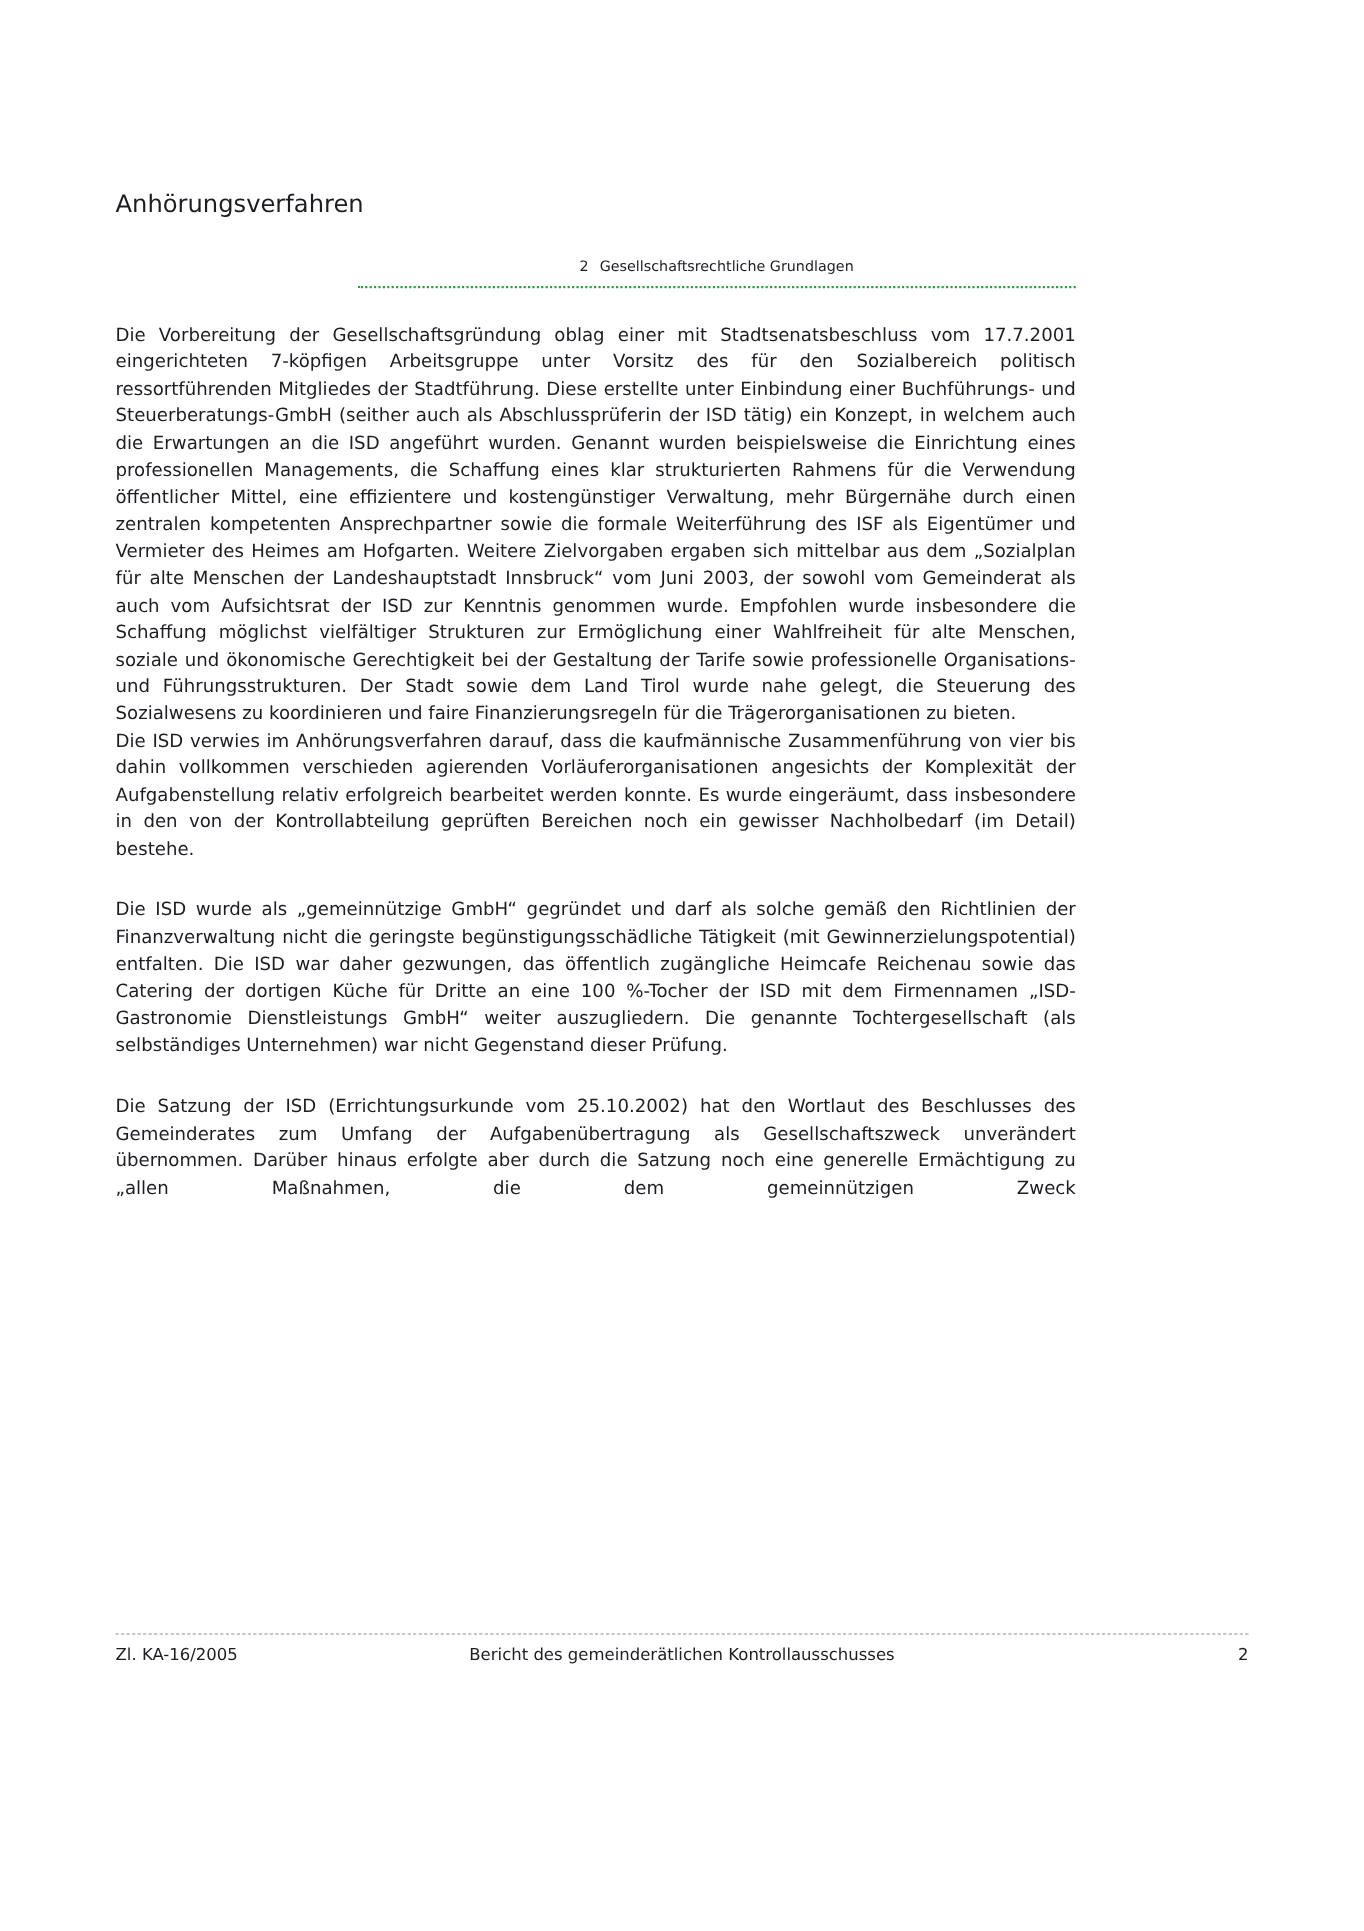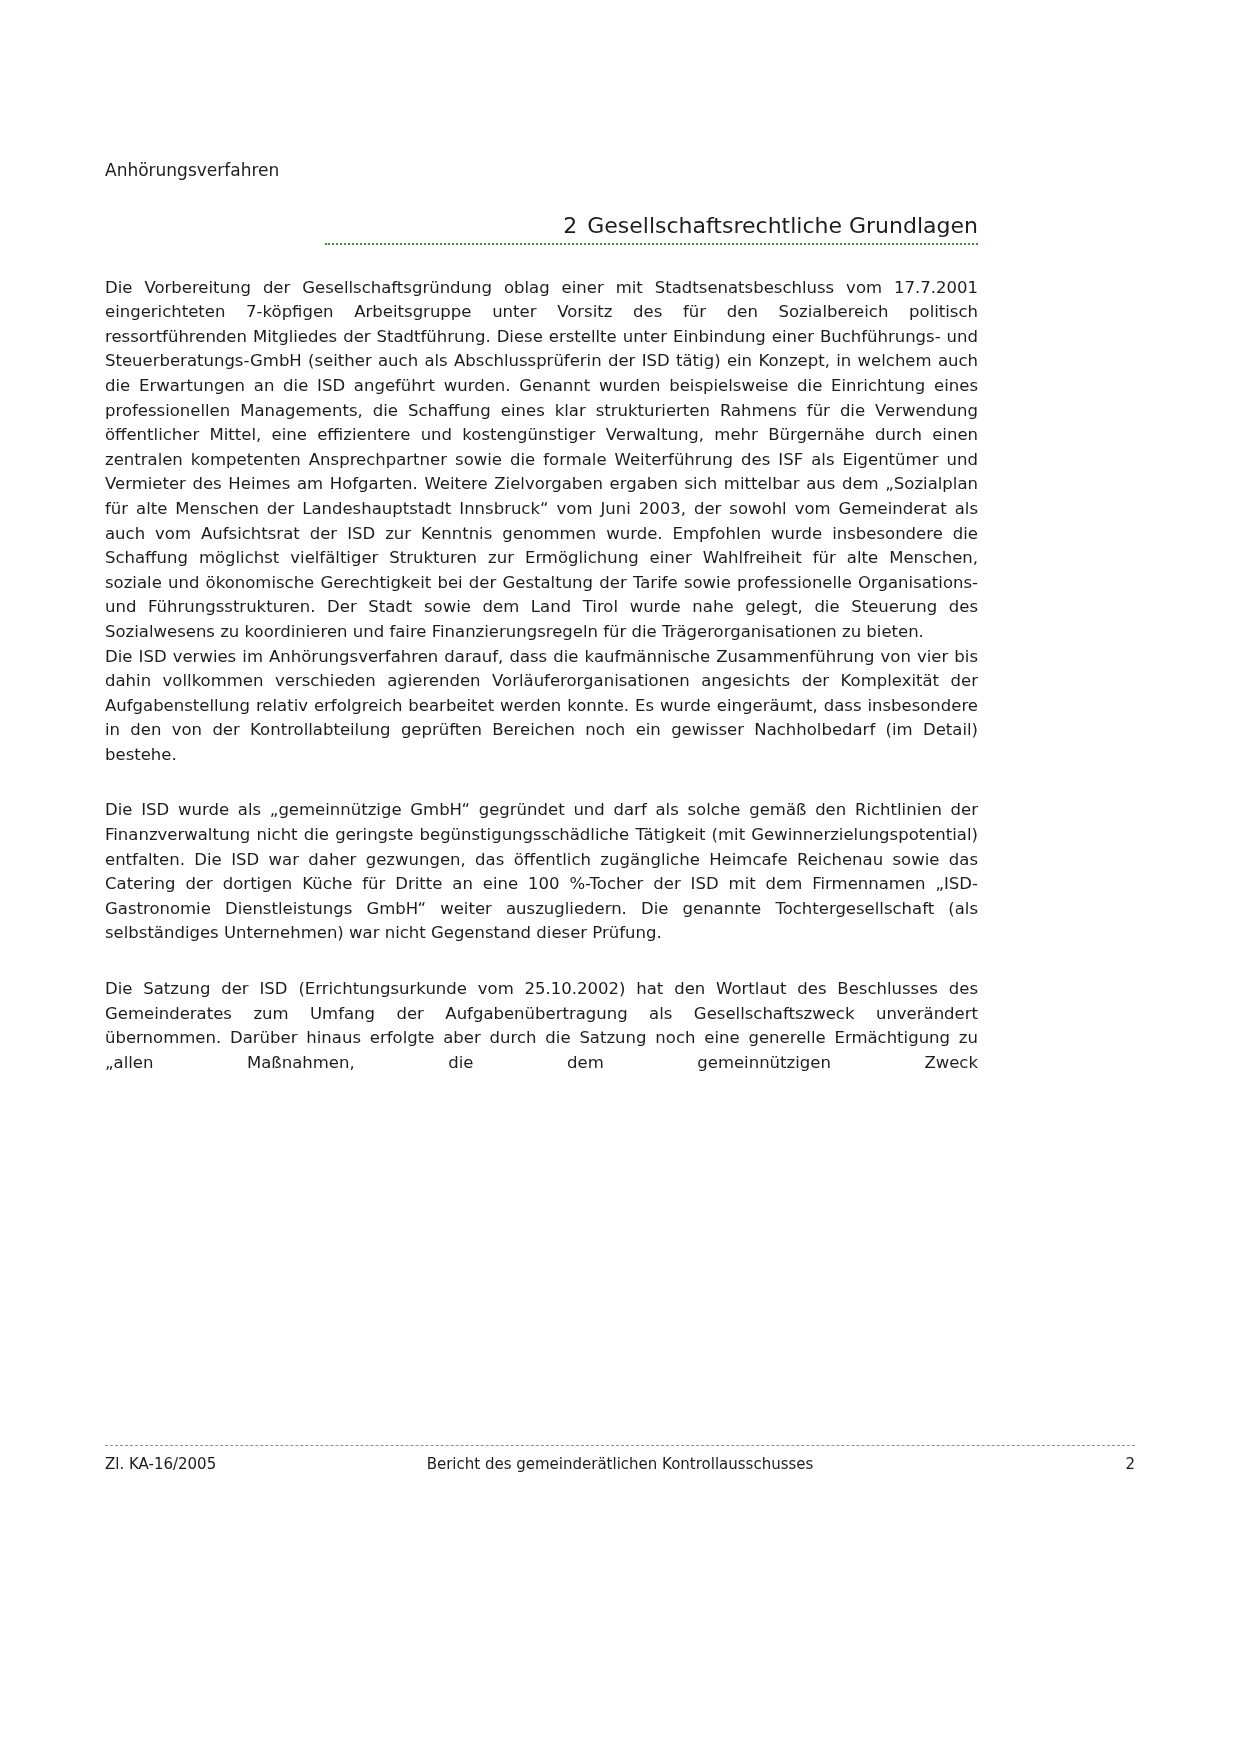--- a/index.html
+++ b/index.html
@@ -23,48 +23,49 @@
     left: 105px;
     top: 158px;
     width: 873px;
   }
   .row { display: flex; align-items: flex-start; }
   .row + .row { margin-top: 31px; }
   .label {
     flex: 0 0 220px;
     width: 220px;
     padding-right: 18px;
-    font-size: 17px;
+    font-size: 22px;
     line-height: 24.6px;
+    margin-top: 17px;
   }
   .label div { white-space: nowrap; }
   .body {
     flex: 1;
     min-width: 0;
     font-size: 16.5px;
     line-height: 24.6px;
   }
   .para { margin: 0; text-align: justify; }
   .para.justify-all { text-align: justify; text-align-last: justify; }
   .heading-row { margin-top: 29px; }
   .heading-line {
-    text-align: right;
-    font-size: 22px;
+    text-align: center;
+    font-size: 13px;
     line-height: 24px;
     padding-bottom: 5px;
   }
   .heading-number { margin-right: 10px; }
   .heading-rule {
     height: 0;
     border-bottom: 2px dotted #2f9e3f;
   }
   .footer {
     position: absolute;
     left: 105px;
-    top: 1445px;
+    top: 1485px;
     width: 1030px;
   }
   .footer-rule {
     height: 0;
     border-top: 1px dashed #8f8f8f;
   }
   .footer-text {
     display: grid;
     grid-template-columns: 1fr auto 1fr;
     padding-top: 8px;

